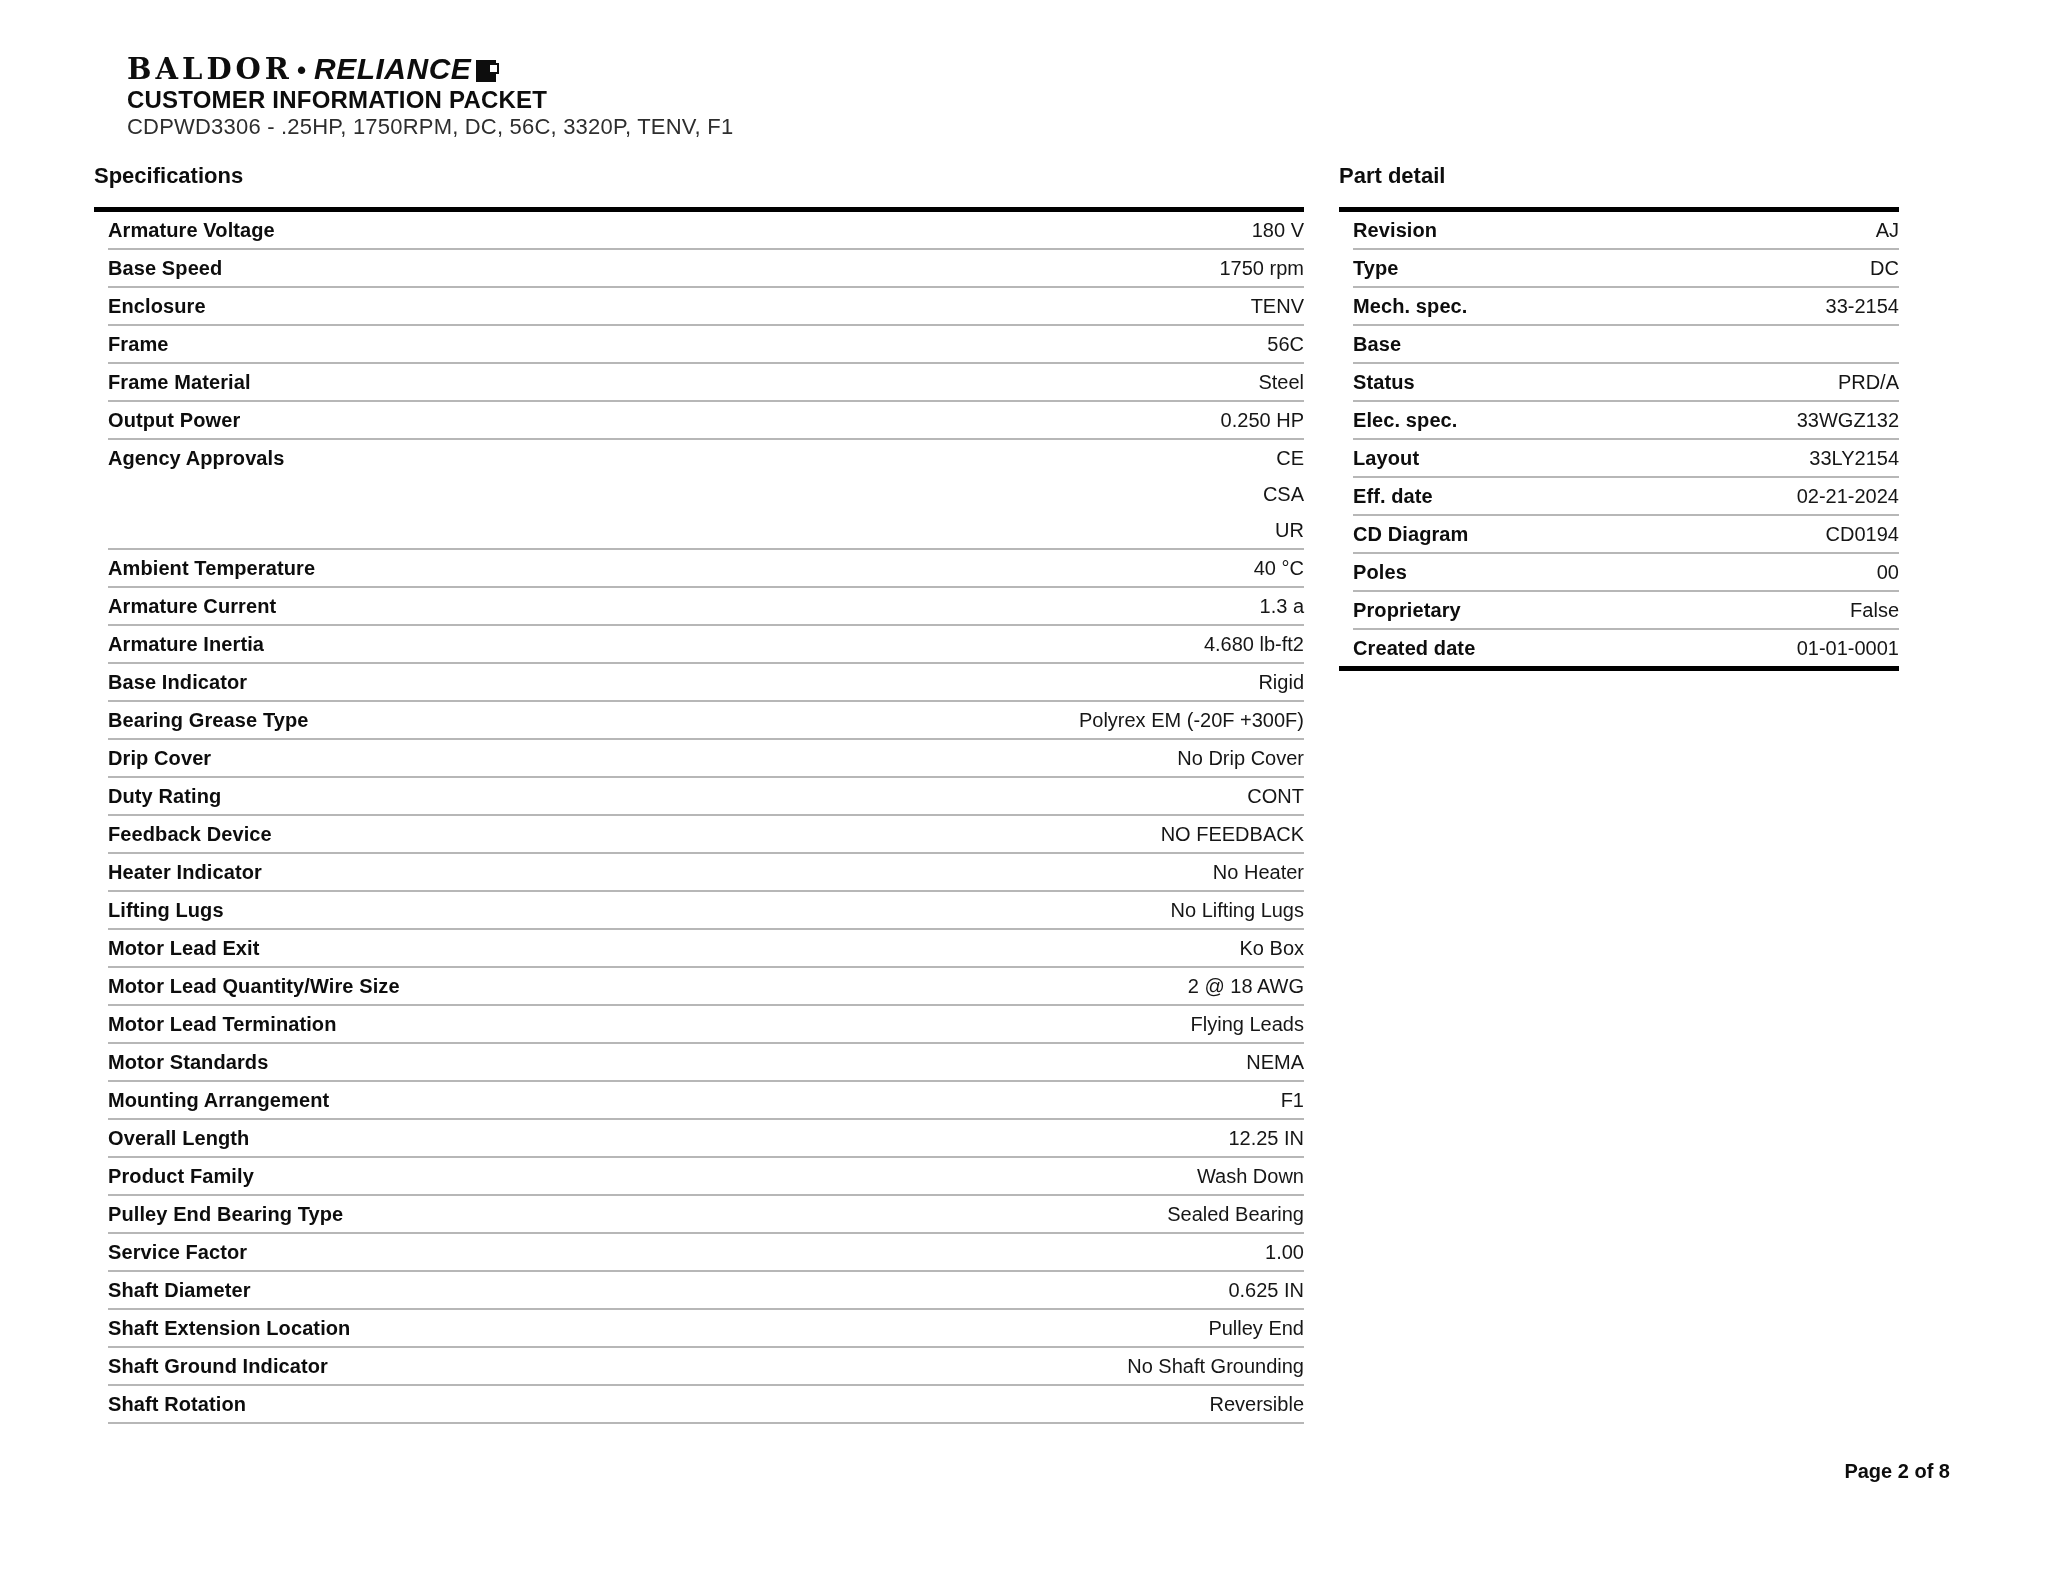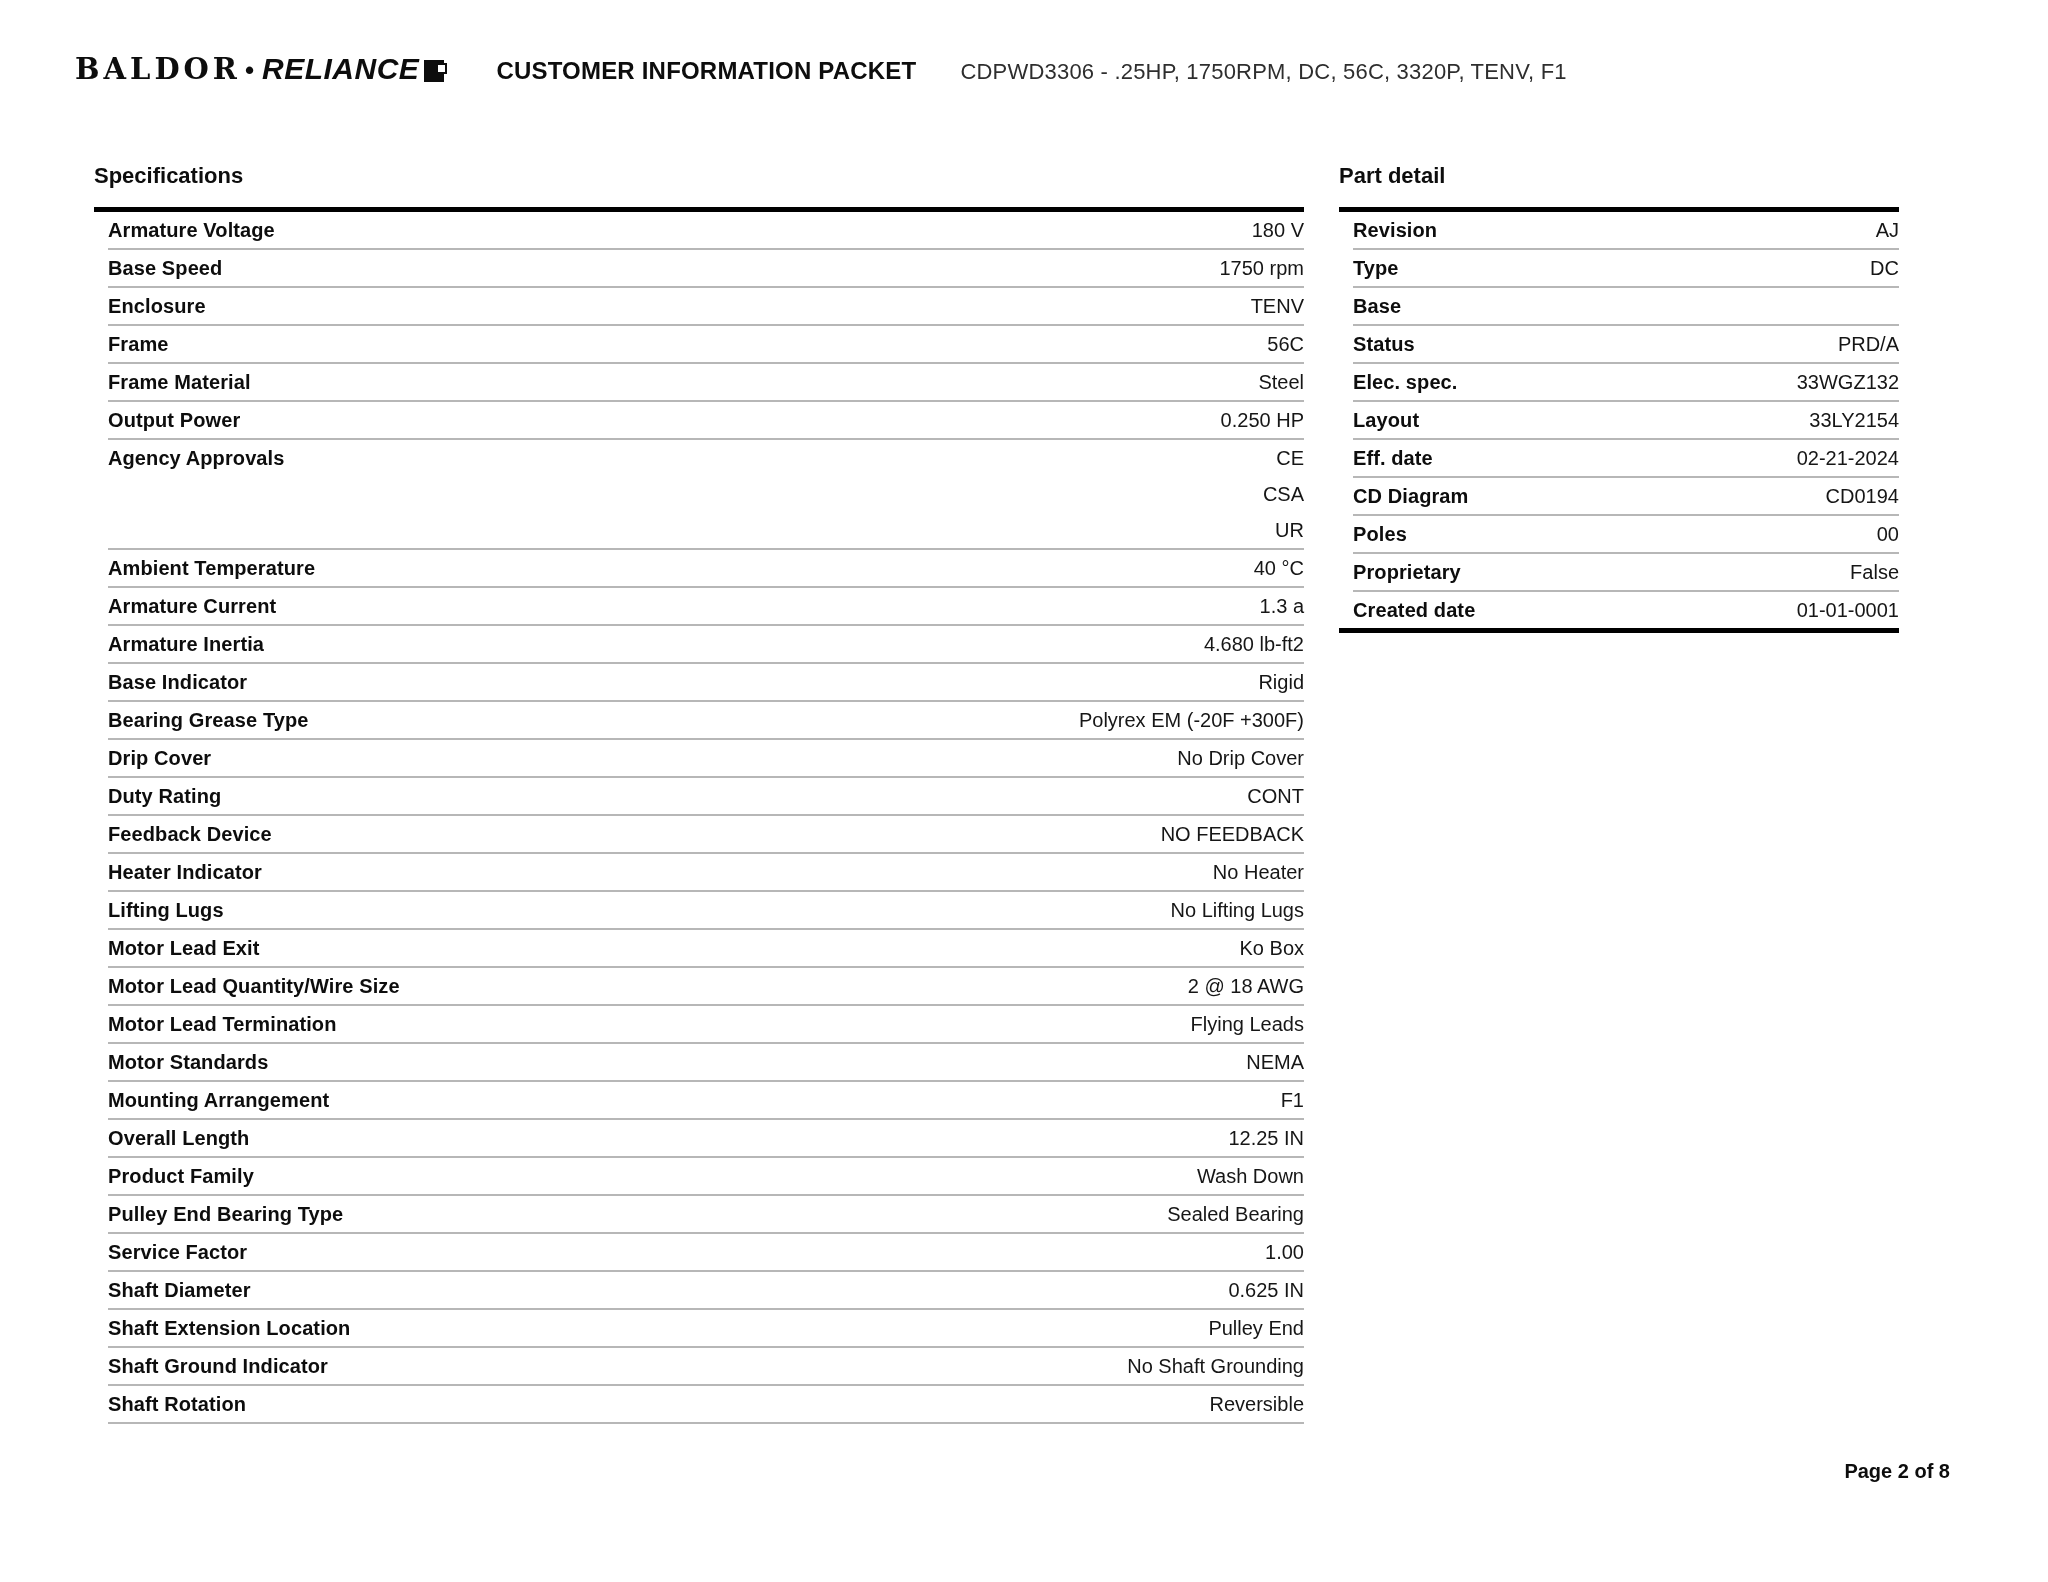--- a/index.html
+++ b/index.html
@@ -16,20 +16,21 @@
 
   
   .header {
     position: absolute;
     top: 52px;
     left: 75px;
     right: 98px;
     display: flex;
     align-items: baseline;
     white-space: nowrap;
+    flex-direction: column;
   }
   .logo { display: inline-flex; align-items: baseline; }
   .logo-baldor {
     font-family: "DejaVu Serif", serif;
     font-weight: bold;
     font-size: 29px;
     letter-spacing: 4px;
     color: #0d0d0d;
   }
   .logo-dot {
@@ -320,20 +321,24 @@
           <div class="row">
             <span class="label">Revision</span>
             <span class="value">AJ</span>
           </div>
 
           <div class="row">
             <span class="label">Type</span>
             <span class="value">DC</span>
           </div>
 
+          <div class="row">
+            <span class="label">Mech. spec.</span>
+            <span class="value">33-2154</span>
+          </div>
 
           <div class="row">
             <span class="label">Base</span>
             <span class="value"></span>
           </div>
 
           <div class="row">
             <span class="label">Status</span>
             <span class="value">PRD/A</span>
           </div>

